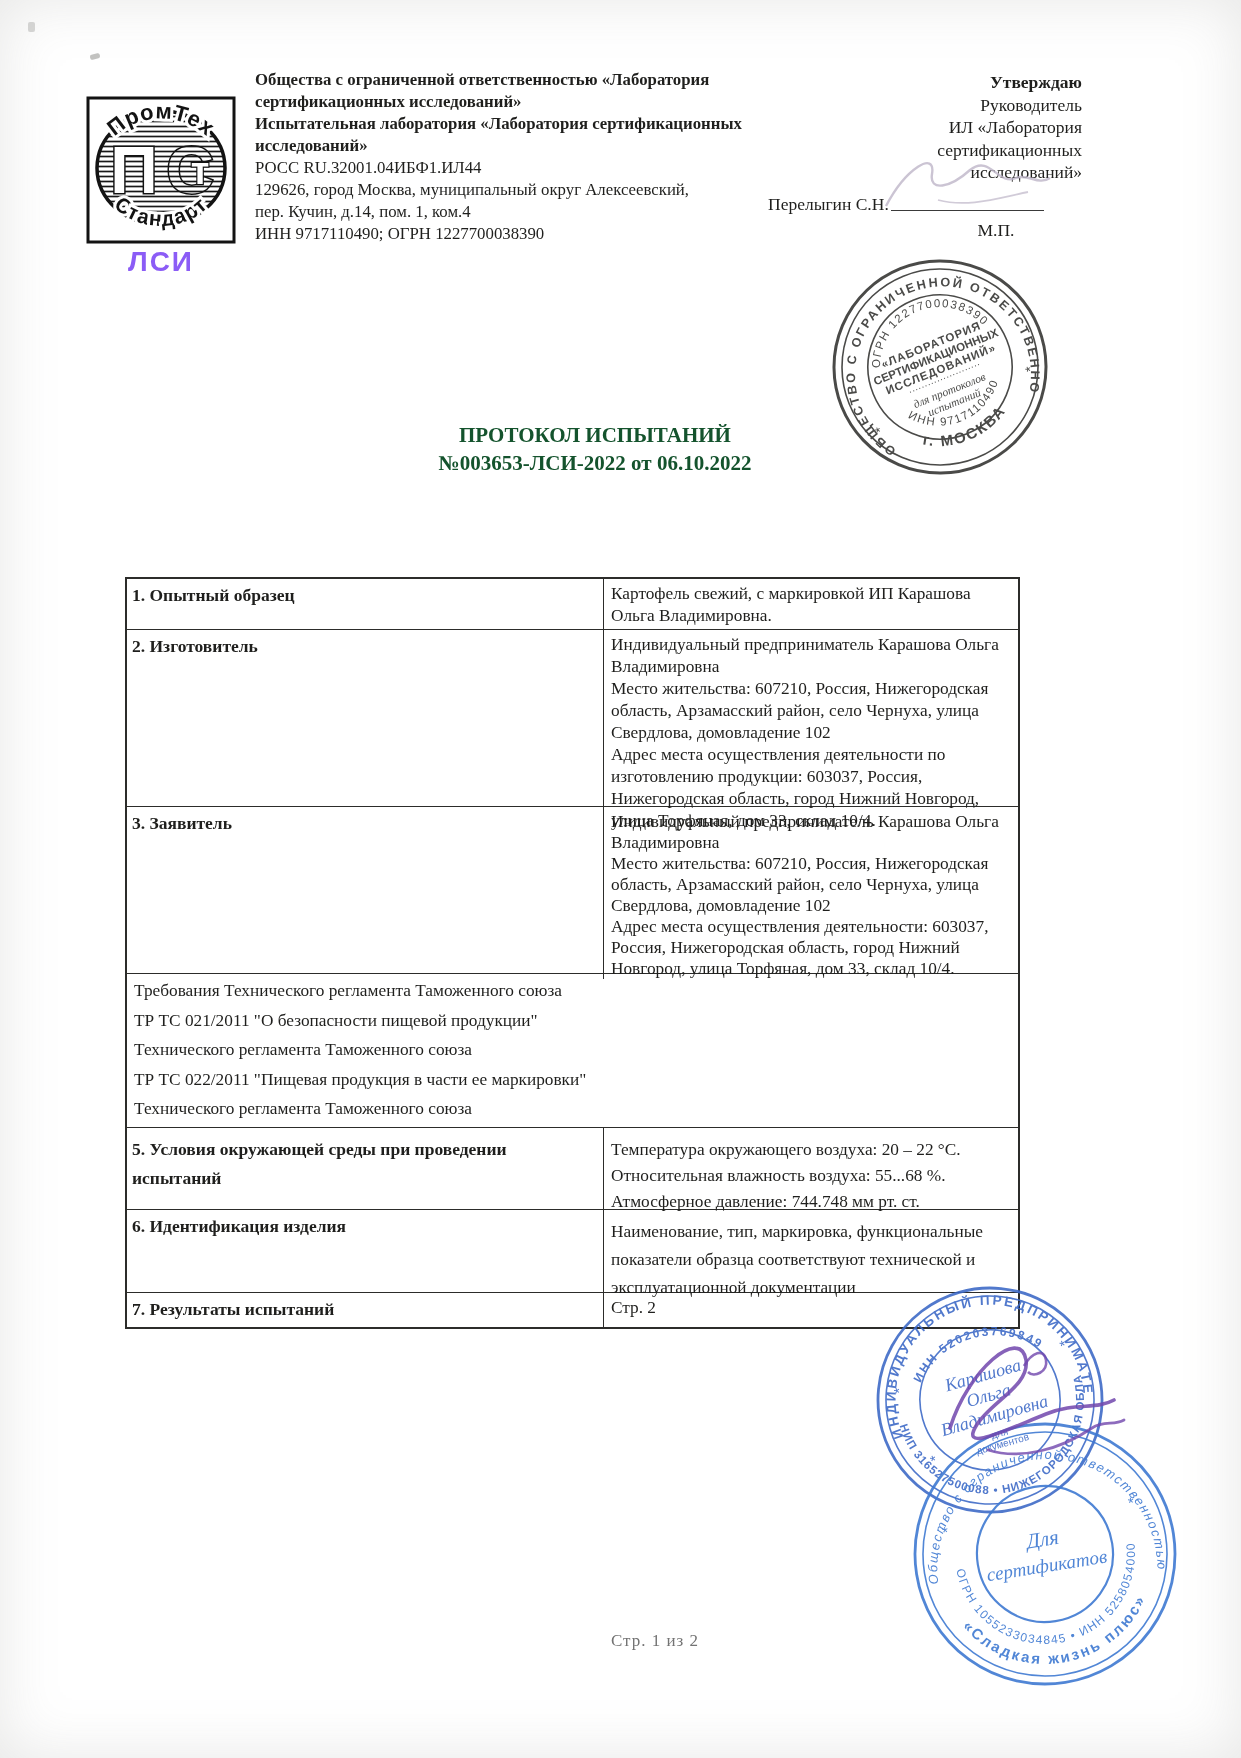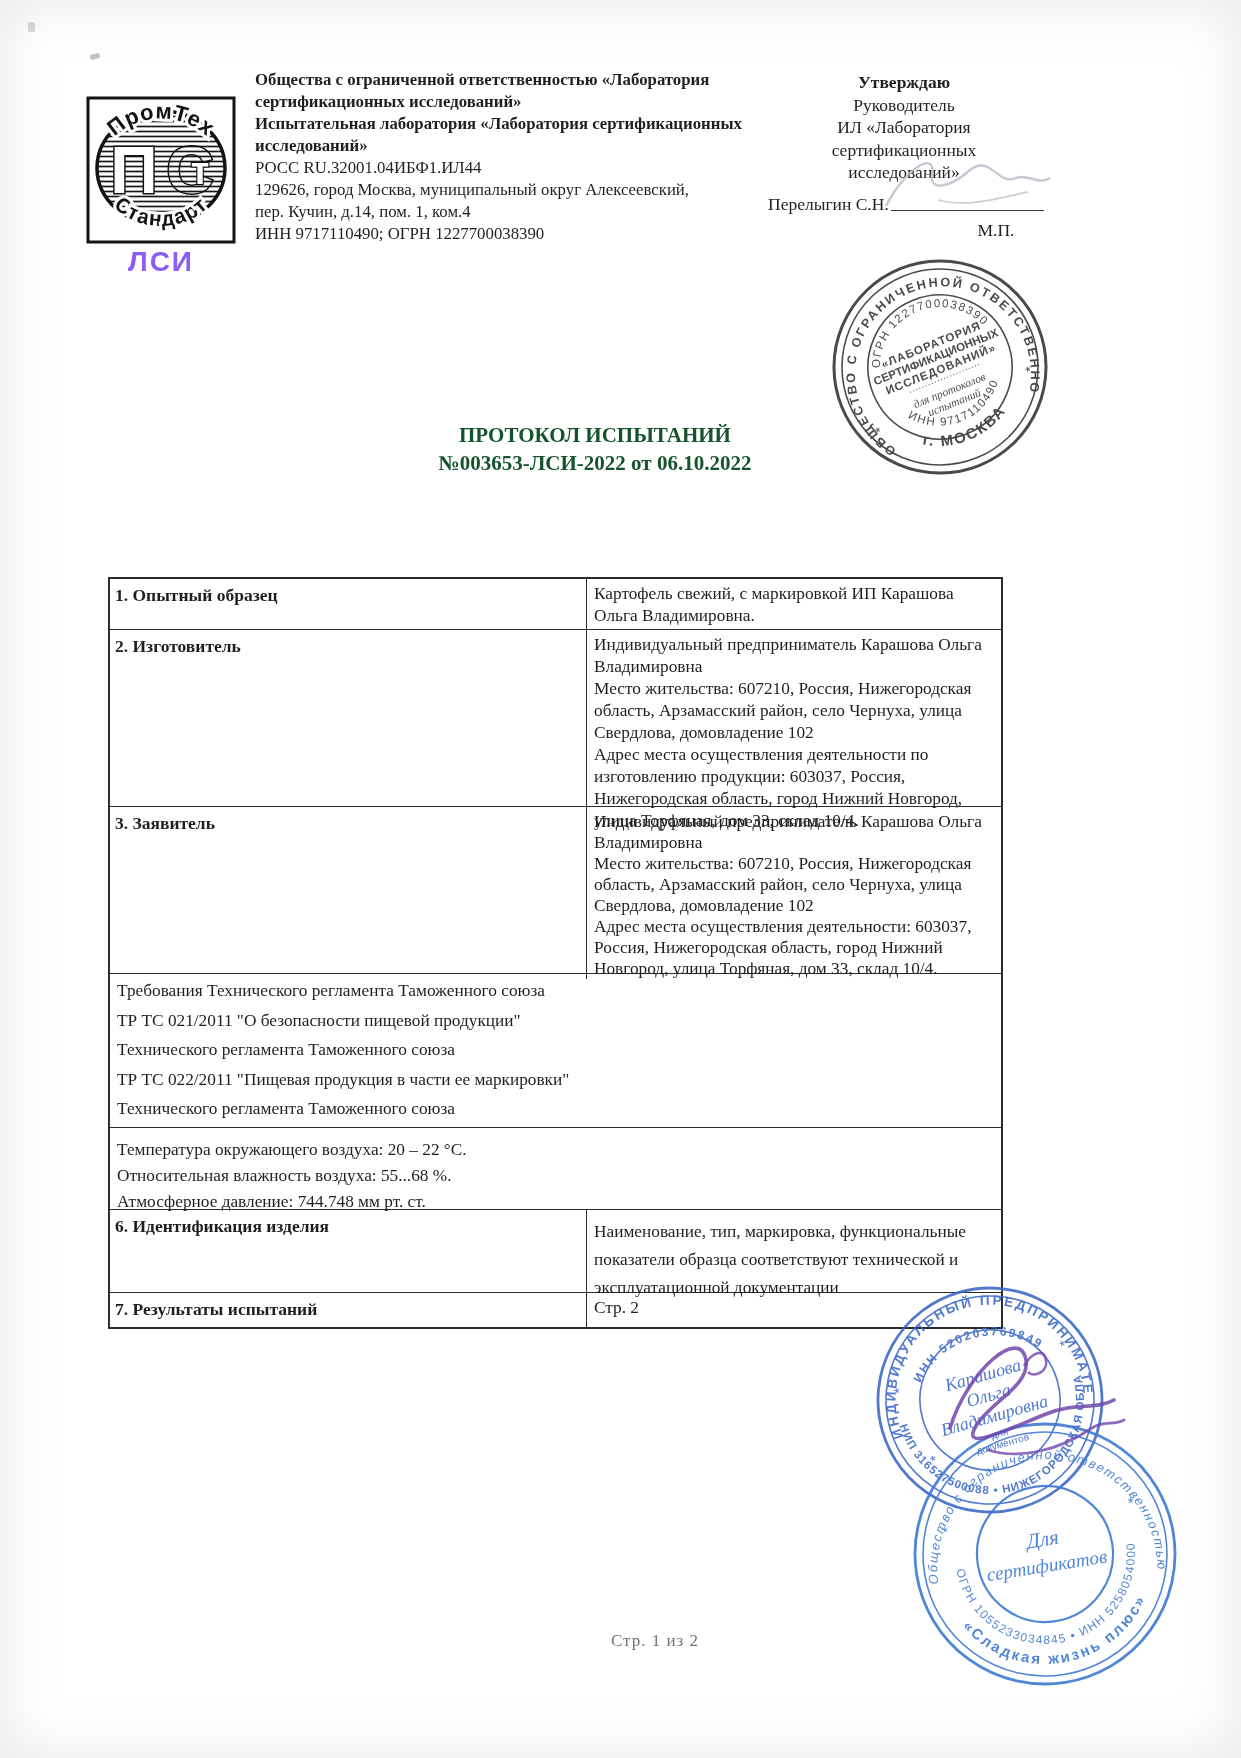--- a/index.html
+++ b/index.html
@@ -9,38 +9,38 @@
     box-shadow:inset 0 0 60px rgba(120,120,115,.18);
     font-family:"Liberation Serif", serif;color:#1f1f1d;
   }
   
   .logo-svg{position:absolute;left:84px;top:94px;width:154px;height:152px;}
   .logo-caption{position:absolute;left:84px;top:246px;width:154px;text-align:center;
     font-family:"Liberation Sans",sans-serif;font-weight:bold;font-size:28px;letter-spacing:2px;color:#8b5cf6;}
   .lab-header{position:absolute;left:255px;top:69px;width:528px;font-size:16.8px;line-height:22px;}
   .lab-header .b{font-weight:bold;}
   .pre{white-space:pre-line;}
-  .approval{position:absolute;left:766px;top:71px;width:276px;text-align:center;font-size:17.5px;line-height:22.5px;}
+  .approval{position:absolute;left:806px;top:71px;width:276px;text-align:right;font-size:17.5px;line-height:22.5px;}
   .approval .b{font-weight:bold;}
   .signer{position:absolute;left:768px;top:194px;width:276px;display:flex;align-items:flex-start;font-size:17.5px;}
   .sigline{flex:1;border-bottom:1.6px solid #3a3a3a;height:16px;margin-left:2px;}
   .mp{position:absolute;left:952px;top:220px;width:88px;text-align:center;font-size:17.5px;}
   .gray-sign{position:absolute;left:878px;top:148px;width:178px;height:78px;}
   
   .doc-title{position:absolute;left:360px;top:421px;width:470px;text-align:center;
     font-weight:bold;font-size:21px;line-height:28px;color:#14532d;}
   
   .seal-lab{position:absolute;left:822px;top:249px;width:236px;height:236px;}
   .seal-ip{position:absolute;left:858px;top:1268px;width:264px;height:264px;}
   .seal-cert{position:absolute;left:903px;top:1412px;width:284px;height:284px;}
   .purple-sign{position:absolute;left:928px;top:1308px;width:230px;height:190px;}
   text{font-family:"Liberation Sans",sans-serif;}
   .ser{font-family:"Liberation Serif",serif;}
   
-  .main-table{position:absolute;left:108px;top:577px;width:895px;border:2px solid #2c2c2a;box-sizing:border-box;}
+  .main-table{position:absolute;left:125px;top:577px;width:895px;border:2px solid #2c2c2a;box-sizing:border-box;}
   .trow{display:grid;grid-template-columns:477px 1fr;border-bottom:1.6px solid #2c2c2a;box-sizing:border-box;}
   .trow:last-child{border-bottom:none;}
   .tlab{border-right:1.6px solid #2c2c2a;font-weight:bold;font-size:17.5px;line-height:23px;padding:5px 8px 0 5px;box-sizing:border-box;}
   .tval{font-size:17.3px;line-height:22px;padding:4px 4px 0 7px;white-space:pre-line;box-sizing:border-box;}
   .r1{height:51px;}
   .r2{height:177px;}
   .r3{height:167px;}  .r3 .tval{line-height:21px;}
   .r4{height:154px;}  .r4 .tval{line-height:29.5px;padding-top:2px;}
   .r5{height:82px;}   .r5 .tlab{line-height:29px;padding-top:7px;} .r5 .tval{line-height:26px;padding-top:9px;}
   .r6{height:83px;}   .r6 .tval{line-height:28px;padding-top:8px;}
@@ -164,20 +164,21 @@
 Адрес места осуществления деятельности: 603037, Россия, Нижегородская область, город Нижний Новгород, улица Торфяная, дом 33, склад 10/4.</div>
     </div>
     <div class="trow r4">
       <div class="tval">Требования Технического регламента Таможенного союза
 ТР ТС 021/2011 "О безопасности пищевой продукции"
 Технического регламента Таможенного союза
 ТР ТС 022/2011 "Пищевая продукция в части ее маркировки"
 Технического регламента Таможенного союза</div>
     </div>
     <div class="trow r5">
+      <div class="tlab">5. Условия окружающей среды при проведении испытаний</div>
       <div class="tval">Температура окружающего воздуха: 20 – 22 °C.
 Относительная влажность воздуха: 55...68 %.
 Атмосферное давление: 744.748 мм рт. ст.</div>
     </div>
     <div class="trow r6">
       <div class="tlab">6. Идентификация изделия</div>
       <div class="tval">Наименование, тип, маркировка, функциональные показатели образца соответствуют технической и эксплуатационной документации</div>
     </div>
     <div class="trow r7">
       <div class="tlab">7. Результаты испытаний</div>

